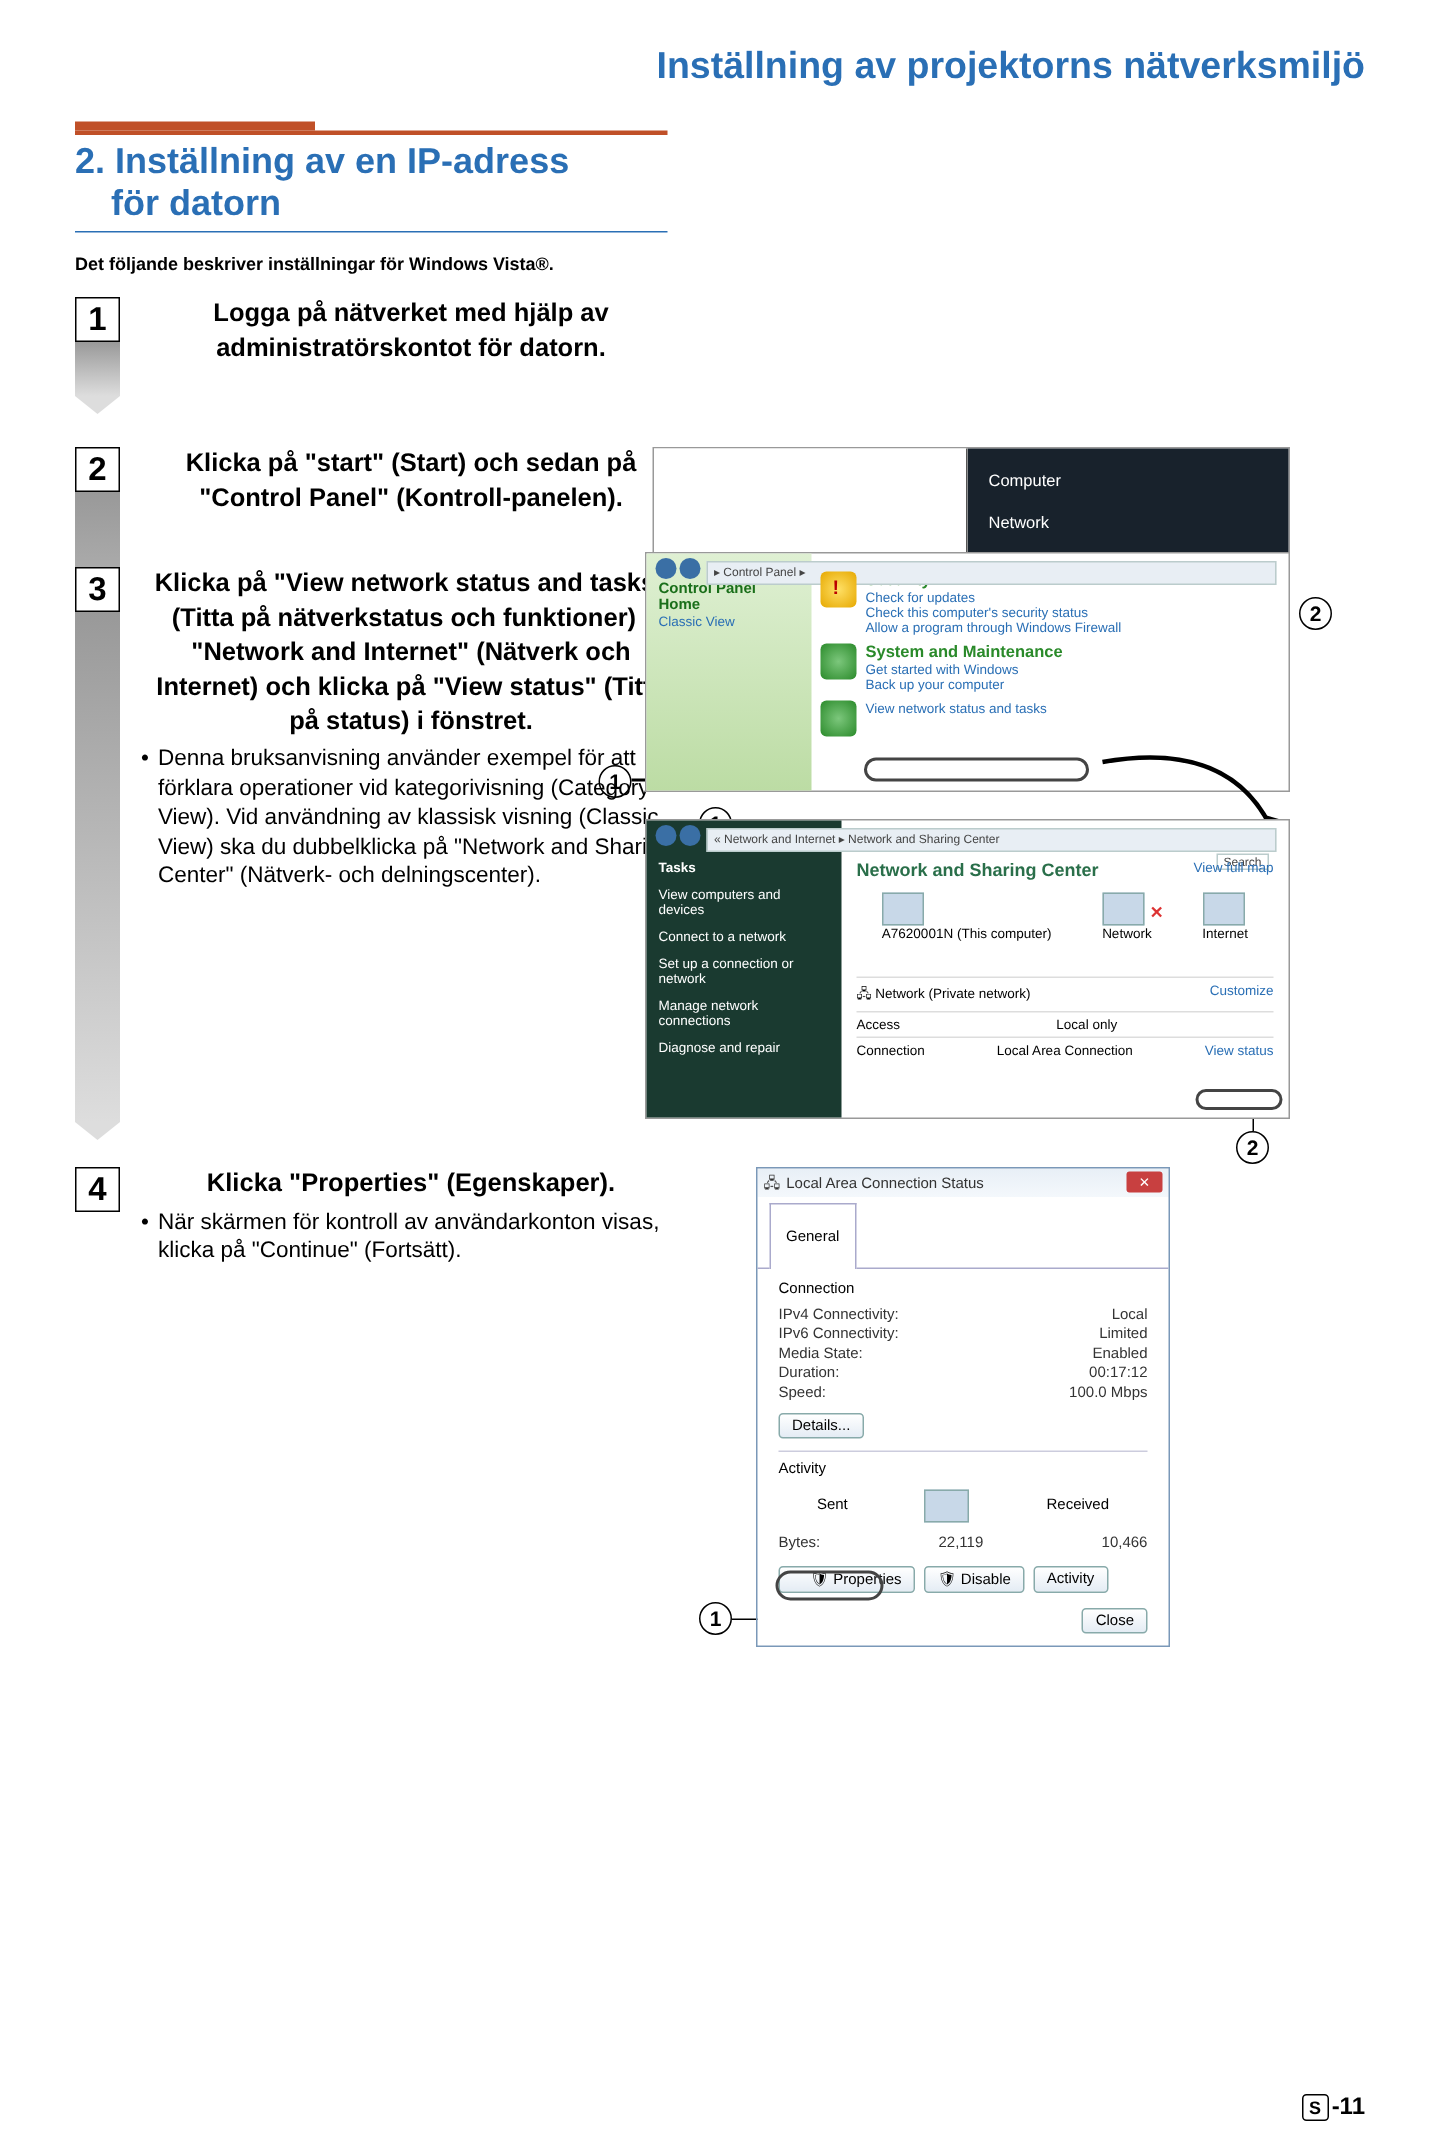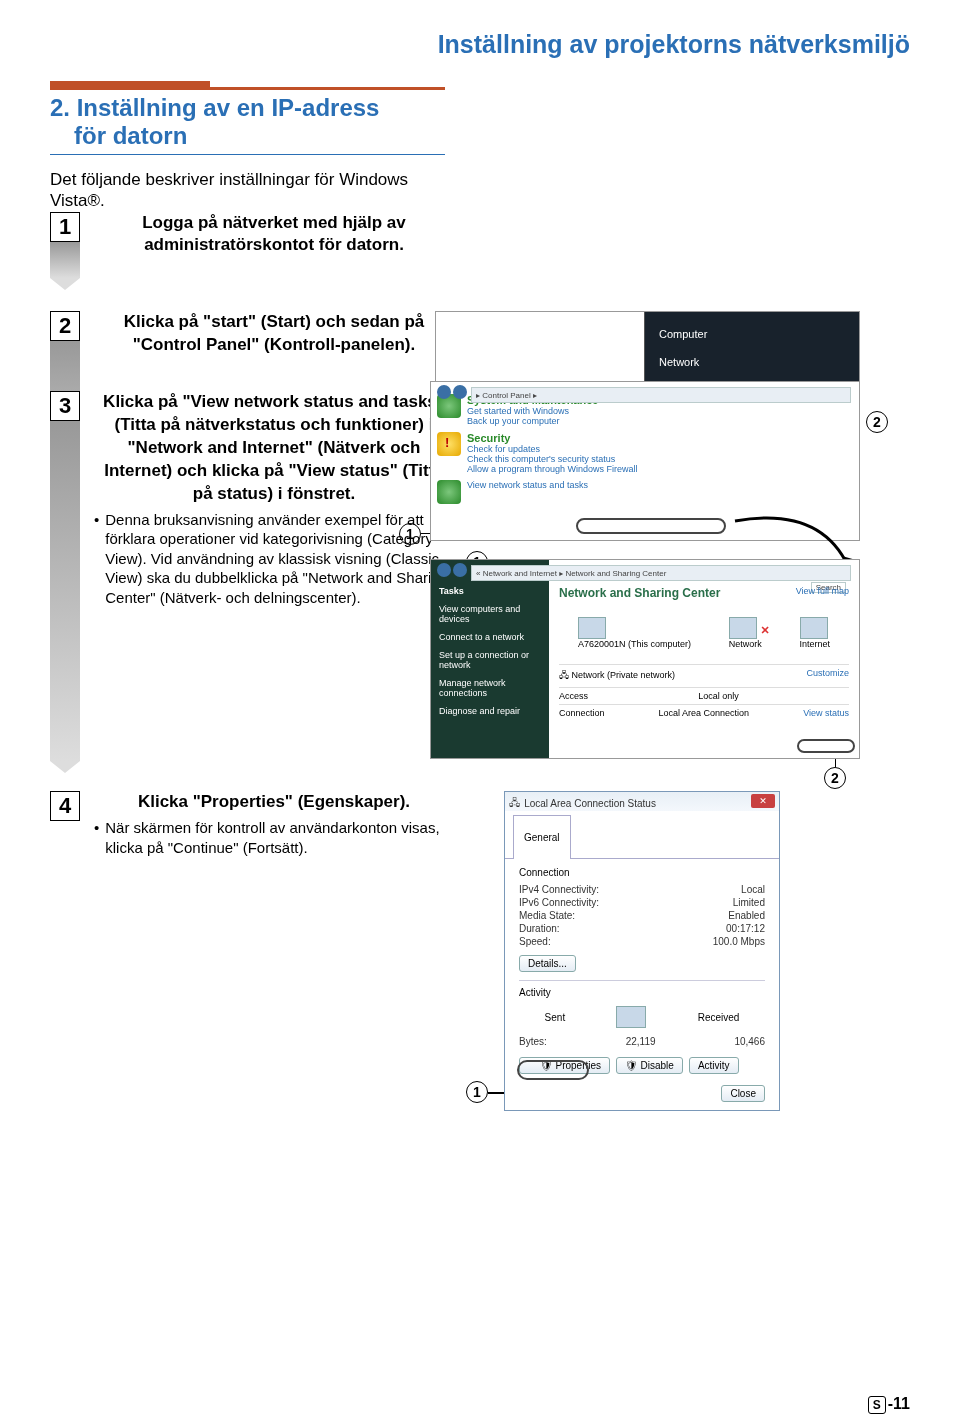--- a/index.html
+++ b/index.html
@@ -36,22 +36,23 @@
     width: 160px;
     height: 6px;
     background: #c05028;
   }
   .underline {
     border-bottom: 1px solid #2a6fb5;
     margin-bottom: 14px;
     width: 395px;
   }
   .intro-text {
-    font-size: 17px;
-    font-weight: normal;
+    font-size: 12px;
+    font-weight: bold;
+    margin-bottom: 14px;
     line-height: 1.25;
   }
   .step-row {
     display: flex;
     align-items: flex-start;
     margin-bottom: 40px;
   }
   .step-num-box {
     width: 34px;
     flex-shrink: 0;
@@ -262,38 +263,38 @@
   
   .nsc {
     width: 430px;
     height: 200px;
     background: #fff;
     position: relative;
     display: flex;
     font-size: 9px;
   }
   .nsc-side {
-    width: 118px;
+    width: 130px;
     background: #1a3a30;
     color: #fff;
     padding: 26px 8px;
   }
   .nsc-side span { display: block; margin-bottom: 8px; font-size: 9px; }
   .nsc-main { flex: 1; padding: 26px 10px 6px 10px; position: relative; }
   .nsc-title {
     color: #2a6f4a;
     font-size: 12px;
     font-weight: bold;
     margin-bottom: 8px;
   }
   .nsc-diagram {
     height: 50px;
     display: flex;
     justify-content: space-around;
-    align-items: center;
+    align-items: flex-start;
     margin-bottom: 6px;
   }
   .nsc-node {
     width: 28px; height: 22px;
     background: #c8d8e8;
     border: 1px solid #8aa;
     position: relative;
   }
   .nsc-node.x::after {
     content: "✕";
@@ -517,41 +518,45 @@
   <div class="callout" style="position:absolute; top:160px; left:416px;">1</div>
   <div class="callout-line" style="top:171px; left:438px; width:34px;"></div>
 
   <div class="right-col" style="top:-10px;">
     <div class="shot cp">
       <div class="nav-arrows">
           <div class="nav-arrow"></div>
           <div class="nav-arrow"></div>
         </div>
       <div class="glass-title">▸ Control Panel ▸</div>
+      <div class="cp-side">
+        <span>Control Panel Home</span>
+        <i>Classic View</i>
+      </div>
       <div class="cp-main">
-        <div class="cp-entry">
-          <div class="cp-icon green"></div>
-          <div>
-            <span class="cp-link g">System and Maintenance</span>
-            <span class="cp-link">Get started with Windows</span>
-            <span class="cp-link">Back up your computer</span>
-          </div>
-        </div>
         <div class="cp-entry">
           <div class="cp-icon yellow"></div>
           <div>
             <span class="cp-link g">Security</span>
             <span class="cp-link">Check for updates</span>
             <span class="cp-link">Check this computer's security status</span>
             <span class="cp-link">Allow a program through Windows Firewall</span>
           </div>
         </div>
         <div class="cp-entry">
           <div class="cp-icon green"></div>
           <div>
+            <span class="cp-link g">System and Maintenance</span>
+            <span class="cp-link">Get started with Windows</span>
+            <span class="cp-link">Back up your computer</span>
+          </div>
+        </div>
+        <div class="cp-entry">
+          <div class="cp-icon green"></div>
+          <div>
             <span class="cp-link" style="position:relative;">View network status and tasks</span>
           </div>
         </div>
       </div>
       <div class="highlight-oval" style="top:136px; left:145px; width:150px; height:16px;"></div>
     </div>
 
     <svg class="curved-arrow" style="top:130px; left:300px;" width="130" height="70">
       <path d="M 5 10 Q 90 -5 118 55" stroke="#000" stroke-width="3" fill="none"></path>
       <path d="M 118 55 l -6 -10 l 14 4 z" fill="#000"></path>

